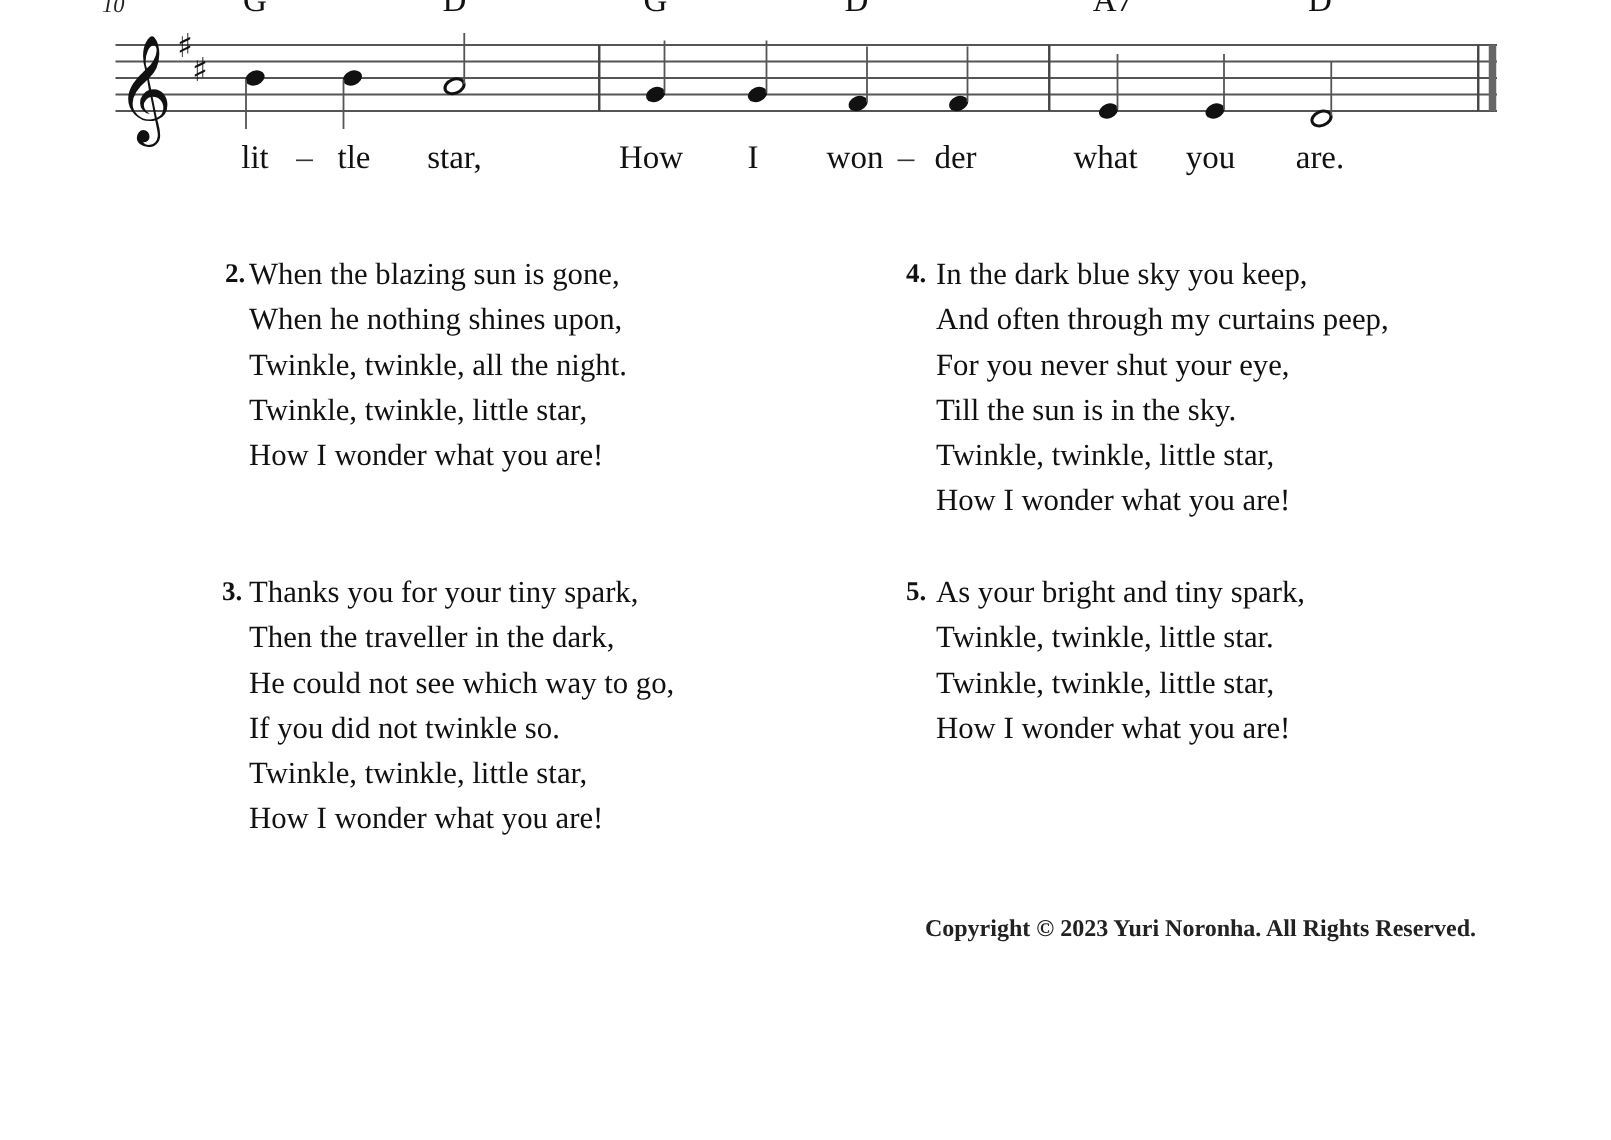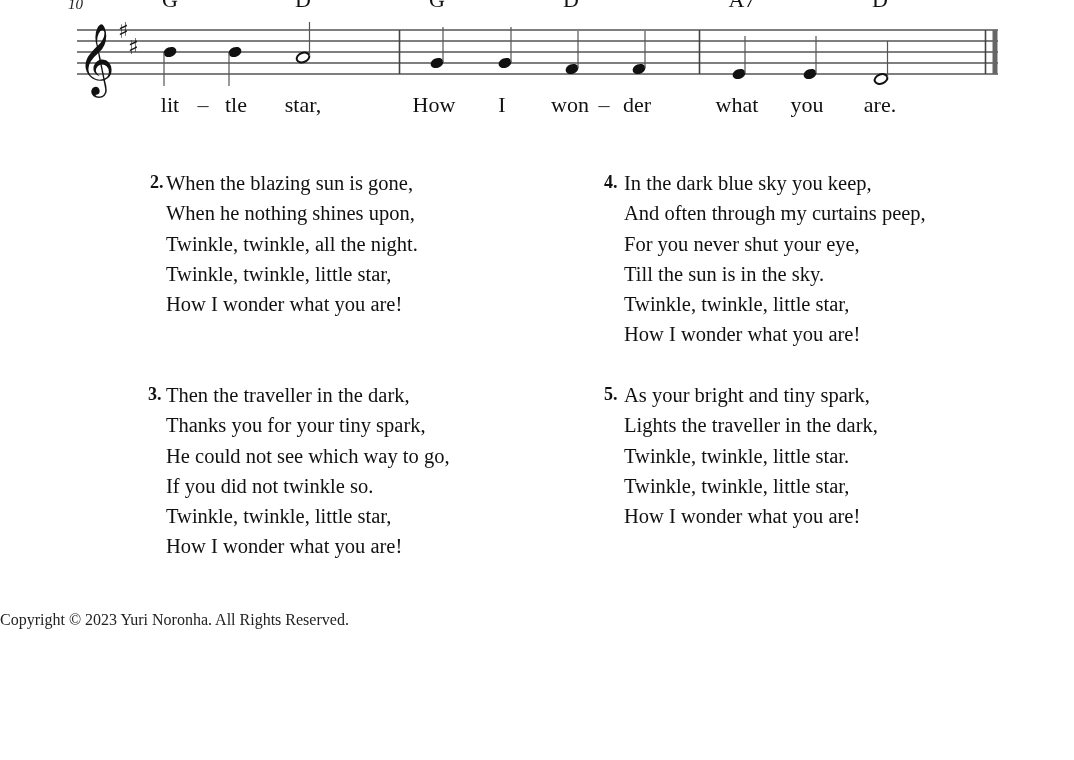--- a/index.html
+++ b/index.html
@@ -31,22 +31,22 @@
     .verse {
       position: absolute;
       font-family: "Liberation Serif", serif; font-size: 20.5px; line-height: 30.3px; color: #111;
     }
     .verse-num {
       position: absolute; font-weight: bold; font-size: 18px;
       font-family: "Liberation Serif", serif; color: #111;
     }
     .verse-line { display: block; white-space: nowrap; }
     .copyright {
-      position: absolute; left: 0; width: 984px; top: 611px; text-align: left;
-      font-family: "Liberation Serif", serif; font-size: 16px; color: #222;
+      position: absolute; left: 0; width: 984px; top: 611px; text-align: right;
+      font-family: "Liberation Serif", serif; font-size: 16px; color: #222; font-weight: bold;
     }
   </style>
 </head>
 <body>
 
 <div class="measure-num">10</div>
 
 <div>
   <span class="chord" style="left:170px">G</span>
   <span class="chord" style="left:303px">D</span>
@@ -132,22 +132,22 @@
     <span class="verse-line">When he nothing shines upon,</span>
     <span class="verse-line">Twinkle, twinkle, all the night.</span>
     <span class="verse-line">Twinkle, twinkle, little star,</span>
     <span class="verse-line">How I wonder what you are!</span>
   </div>
 </div>
 
 <div>
   <span class="verse-num" style="left:148px; top:384px;">3.</span>
   <div class="verse" style="left:166px; top:380px;">
+    <span class="verse-line">Thanks you for your tiny spark,</span>
     <span class="verse-line">Then the traveller in the dark,</span>
-    <span class="verse-line">Thanks you for your tiny spark,</span>
     <span class="verse-line">He could not see which way to go,</span>
     <span class="verse-line">If you did not twinkle so.</span>
     <span class="verse-line">Twinkle, twinkle, little star,</span>
     <span class="verse-line">How I wonder what you are!</span>
   </div>
 </div>
 
 <div>
   <span class="verse-num" style="left:604px; top:172px;">4.</span>
   <div class="verse" style="left:624px; top:168px;">
@@ -157,20 +157,19 @@
     <span class="verse-line">Till the sun is in the sky.</span>
     <span class="verse-line">Twinkle, twinkle, little star,</span>
     <span class="verse-line">How I wonder what you are!</span>
   </div>
 </div>
 
 <div>
   <span class="verse-num" style="left:604px; top:384px;">5.</span>
   <div class="verse" style="left:624px; top:380px;">
     <span class="verse-line">As your bright and tiny spark,</span>
-    <span class="verse-line">Lights the traveller in the dark,</span>
     <span class="verse-line">Twinkle, twinkle, little star.</span>
     <span class="verse-line">Twinkle, twinkle, little star,</span>
     <span class="verse-line">How I wonder what you are!</span>
   </div>
 </div>
 
 <div class="copyright">Copyright © 2023 Yuri Noronha. All Rights Reserved.</div>
 
 </body></html>

